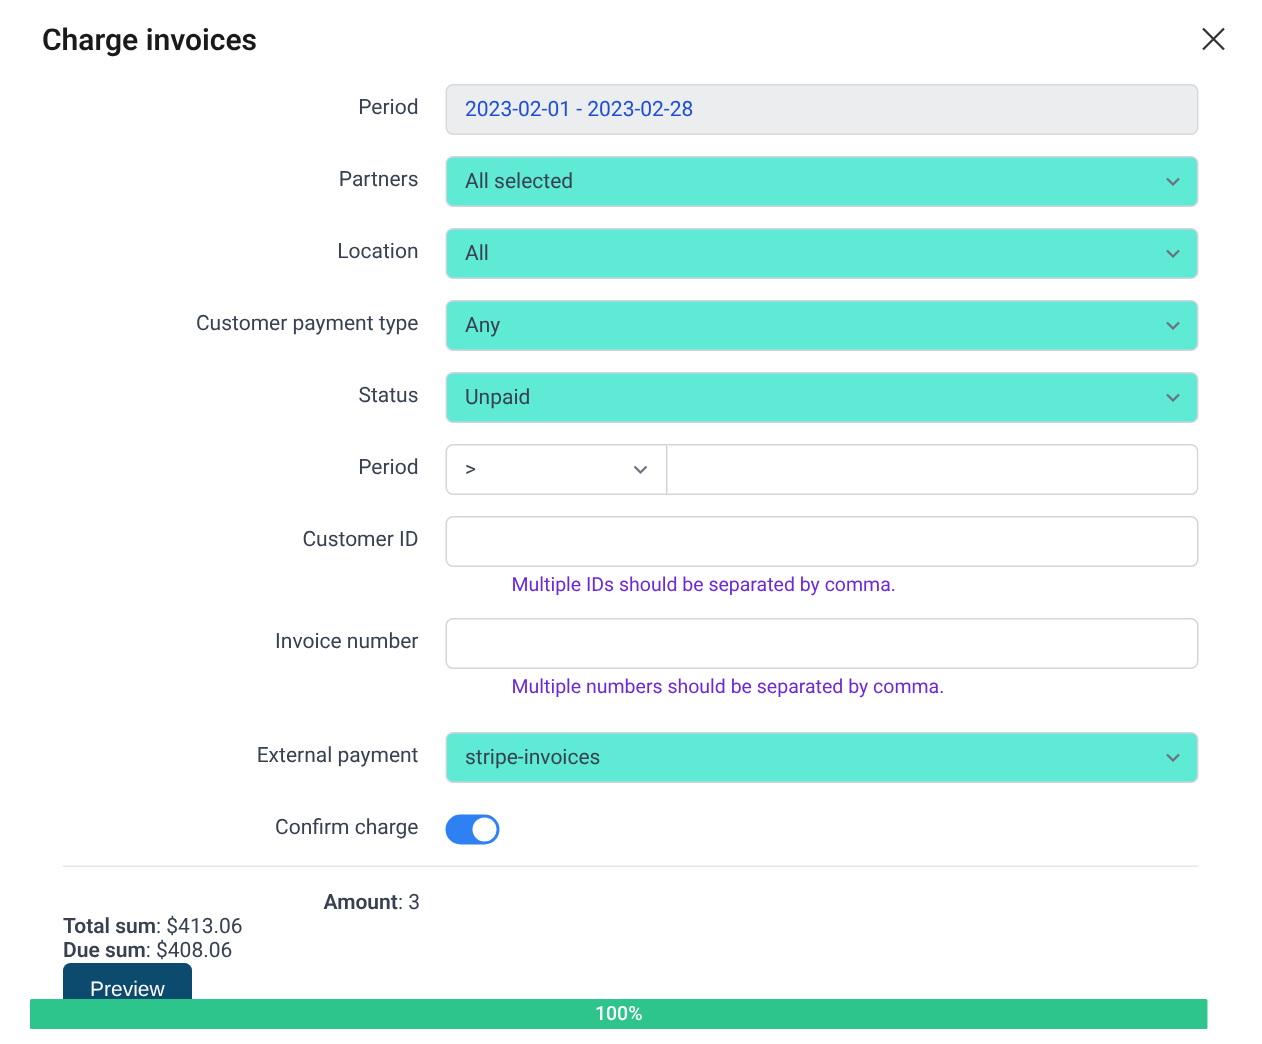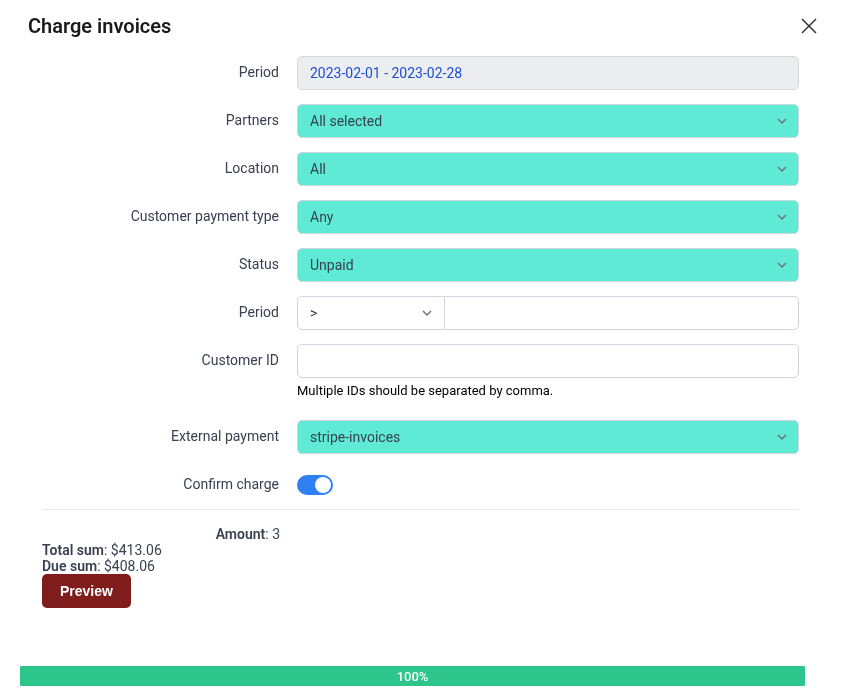--- a/index.html
+++ b/index.html
@@ -155,22 +155,23 @@
       height: 34px;
       border: 1px solid #d1d5db;
       border-radius: 5px;
       padding: 0 12px;
       font-size: 14px;
       color: #374151;
       outline: none;
     }
     .help-text {
       font-size: 13px;
-      color: #000000;
+      color: #6d28d9;
       margin-top: 5px;
+      margin-left: 44px;
     }
     .toggle {
       width: 36px;
       height: 20px;
       border-radius: 10px;
       background: #2f80f3;
       position: relative;
       cursor: pointer;
       margin-top: 7px;
     }
@@ -206,27 +207,27 @@
       text-align: right;
       padding-right: 18px;
     }
     .summary-totalsum {
       width: 198px;
     }
     .summary-duesum {
       flex: 1;
     }
     .preview-btn {
-      background: #7f1d1d;
+      background: #0c4a6e;
       color: #fff;
       border: none;
       border-radius: 5px;
       padding: 9px 18px;
       font-size: 14px;
-      font-weight: 700;
+      font-weight: 400;
       cursor: pointer;
     }
     .progress-bar {
       position: absolute;
       bottom: 10px;
       left: 20px;
       right: 36px;
       height: 20px;
       background: #2dc58c;
       border-radius: 1px;
@@ -326,20 +327,27 @@
     </div>
 
     <div class="form-row">
       <div class="form-label">Customer ID</div>
       <div class="form-control-wrap">
         <input class="text-input" type="text" value="" style="">
         <div class="help-text">Multiple IDs should be separated by comma.</div>
       </div>
     </div>
 
+    <div class="form-row">
+      <div class="form-label">Invoice number</div>
+      <div class="form-control-wrap">
+        <input class="text-input" type="text" value="" style="">
+        <div class="help-text">Multiple numbers should be separated by comma.</div>
+      </div>
+    </div>
 
     <div class="form-row" style="margin-top:22px;">
       <div class="form-label">External payment</div>
       <div class="form-control-wrap select-wrap">
         <div class="select">
           <span>stripe-invoices</span>
         </div>
         <svg class="chevron" width="14" height="14" viewBox="0 0 14 14" fill="none" stroke="currentColor" stroke-width="1.5">
             <polyline points="3,5 7,9 11,5"></polyline>
           </svg>

